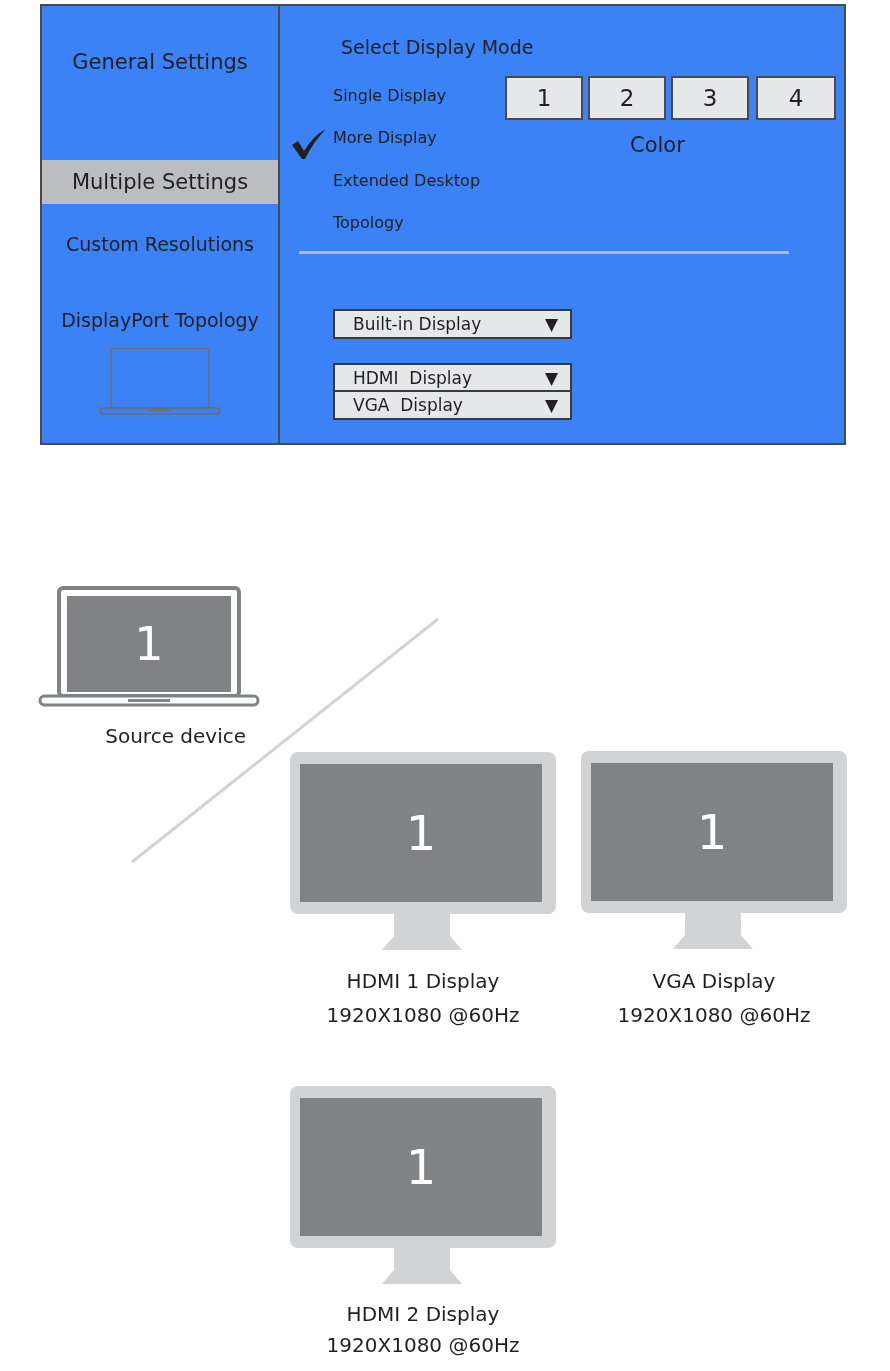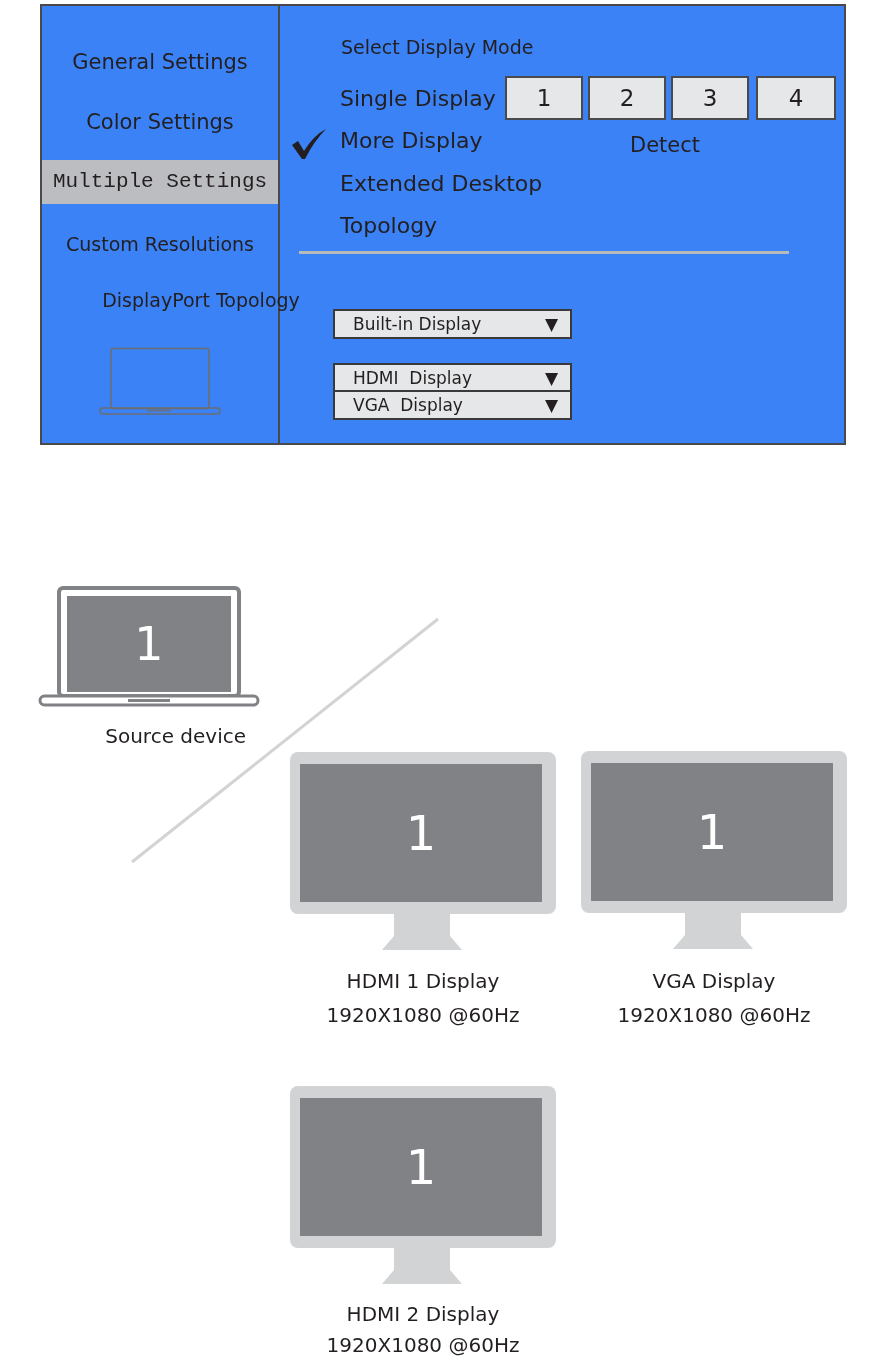--- a/index.html
+++ b/index.html
@@ -12,21 +12,21 @@
   .sidebar { position:absolute; left:0; top:0; width:236px; height:100%;
              border-right:2px solid #4a4a4a; }
   .side-item { position:absolute; left:0; width:236px; text-align:center;
                font-size:21px; line-height:44px; height:44px; cursor:pointer; }
   .side-item.small { font-size:19px; }
   .side-item.active { background:#bcbdc0; }
   .side-laptop { position:absolute; left:57px; top:341px; }
 
   .main { position:absolute; left:238px; top:0; right:0; height:100%; }
   .label { position:absolute; font-size:19px; white-space:nowrap;margin-left:8px; }
-  .mode { position:absolute; font-size:22px; white-space:nowrap; cursor:pointer;margin-left:7px; }
+  .mode { position:absolute; font-size:16px; white-space:nowrap; cursor:pointer; }
   .check { position:absolute; left:10px; top:121px; }
   .num-box { position:absolute; top:70px; width:78px; height:44px;
              border:2px solid #4a4a4a; box-sizing:border-box; text-align:center;
              line-height:40px; font-size:23px; background:#e6e7e8; cursor:pointer; }
   .detect { position:absolute; left:350px; top:127px; font-size:21px; cursor:pointer; }
   .divider { position:absolute; left:19px; top:245px; width:490px; height:3px; background:#b8b9bb; }
   .select { position:absolute; left:53px; width:239px; height:30px; box-sizing:border-box;
             border:2px solid #3a3a3a; background:#e6e7e8; cursor:pointer; }
   .select .txt { position:absolute; left:18px; top:3px; font-size:17px; }
   .select .arr { position:absolute; right:12px; top:3px; font-size:17px; }
@@ -46,24 +46,23 @@
               border-left:12px solid transparent; border-right:12px solid transparent;
               border-bottom:14px solid #d1d3d4; width:56px; }
 </style>
 </head>
 <body>
 
 <div class="panel">
 
   <div class="sidebar">
     <div class="side-item" style="top:34px;">General Settings</div>
-    <div class="side-item" style="top:94px;">Color Settings</div>
-    <div class="side-item active" style="top:154px;font-family:Liberation Mono, monospace;">Multiple Settings</div>
+    <div class="side-item active" style="top:154px;">Multiple Settings</div>
     <div class="side-item small" style="top:216px;">Custom Resolutions</div>
-    <div class="side-item small" style="top:272px;padding-left:41px;">DisplayPort Topology</div>
+    <div class="side-item small" style="top:292px;">DisplayPort Topology</div>
 
     <span class="side-laptop">
       <svg width="122" height="70" viewBox="0 0 122 70">
         <rect x="12" y="1.5" width="98" height="60" rx="2" fill="none" stroke="#6d6e71" stroke-width="1.6"></rect>
         <rect x="1" y="61" width="120" height="6" rx="3" fill="none" stroke="#6d6e71" stroke-width="1.6"></rect>
         <line x1="48" y1="63.5" x2="72" y2="63.5" stroke="#6d6e71" stroke-width="1.6"></line>
       </svg>
     </span>
   </div>
 
@@ -78,21 +77,21 @@
     </span>
     <div class="mode" style="left:53px; top:122px;">More Display</div>
     <div class="mode" style="left:53px; top:165px;">Extended Desktop</div>
     <div class="mode" style="left:53px; top:207px;">Topology</div>
 
     <div class="num-box" style="left:225px;">1</div>
     <div class="num-box" style="left:308px;">2</div>
     <div class="num-box" style="left:391px;">3</div>
     <div class="num-box" style="left:476px; width:80px;">4</div>
 
-    <div class="detect">Detect</div>
+    <div class="detect">Color</div>
 
     <div class="divider"></div>
 
 
     <div class="select" style="top:303px;">
       <span class="txt">Built-in Display</span>
       <span class="arr">▼</span>
     </div>
     <div class="select" style="top:344px;margin-top:13px;">
       <span class="txt" style="white-space:pre;">HDMI  Display</span>

